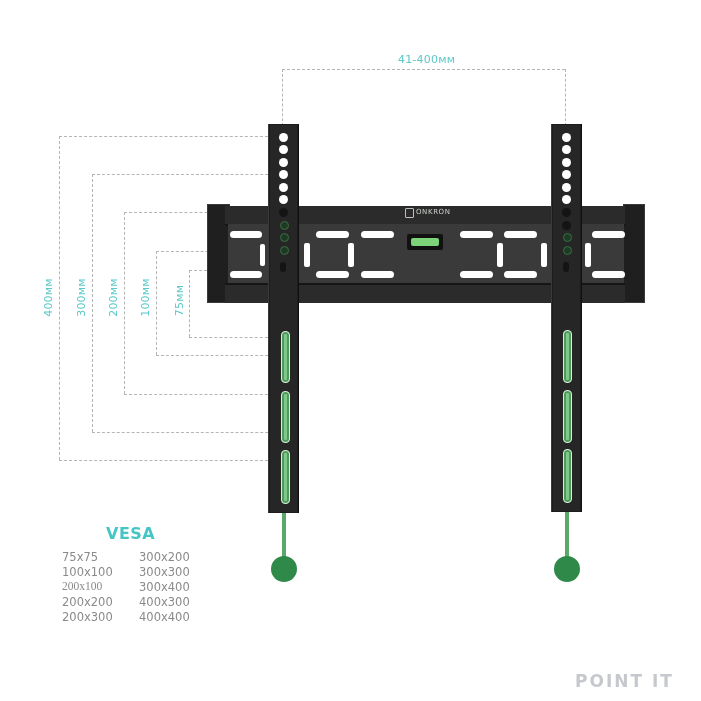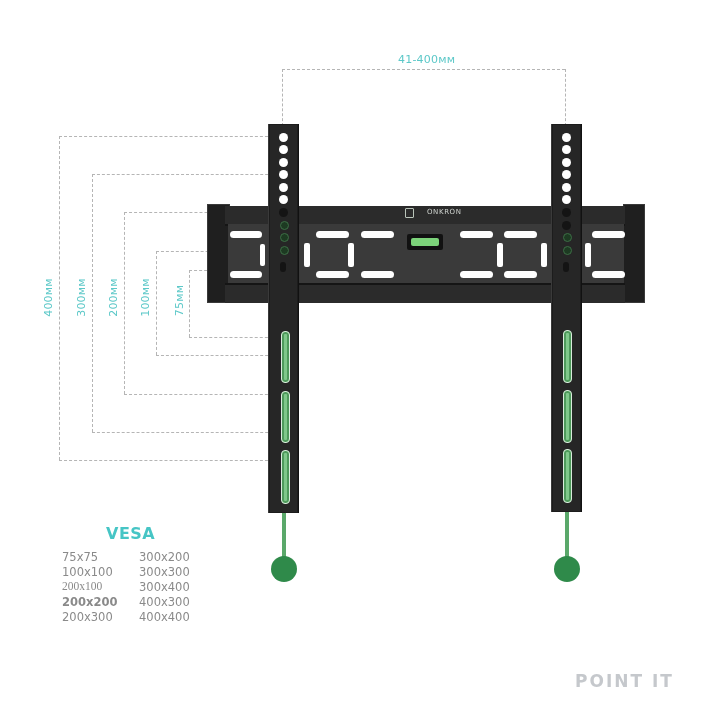--- a/index.html
+++ b/index.html
@@ -91,21 +91,21 @@
   <div class="cutout" style="left:348px; top:243px; width:6px; height:24px; border-radius:2px;"></div>
   <div class="cutout" style="left:497px; top:243px; width:6px; height:24px; border-radius:2px;"></div>
   <div class="cutout" style="left:541px; top:243px; width:6px; height:24px; border-radius:2px;"></div>
   <div class="cutout" style="left:585px; top:243px; width:6px; height:24px; border-radius:2px;"></div>
 
   <div class="abs" style="left:407px; top:234px; width:36px; height:16px; background:#111; border-radius:2px;">
     <div class="abs" style="left:4px; top:4px; width:28px; height:8px; background:#7cd37a; border-radius:2px;"></div>
   </div>
 
   <div class="abs" style="left:405px; top:208px; width:7px; height:8px; border:1px solid #b9c4b9; border-radius:1px;"></div>
-  <div class="logo" style="left:416px; top:208px;margin-left:11px;">ONKRON</div>
+  <div class="logo" style="left:416px; top:208px;">ONKRON</div>
 </div>
 
 <div class="arm" style="left:268px; top:124px; width:29px; height:389px;"></div>
 <div>
   <div class="hole" style="left:279px; top:133px;"></div>
   <div class="hole" style="left:279px; top:145px;"></div>
   <div class="hole" style="left:279px; top:158px;"></div>
   <div class="hole" style="left:279px; top:170px;"></div>
   <div class="hole" style="left:279px; top:183px;"></div>
   <div class="hole" style="left:279px; top:195px;"></div>
@@ -140,21 +140,21 @@
 <div class="cord" style="left:282px; top:513px; height:46px;"></div>
 <div class="knob" style="left:271px; top:556px;"></div>
 <div class="cord" style="left:565px; top:512px; height:47px;"></div>
 <div class="knob" style="left:554px; top:556px;"></div>
 
 <div class="vesa-title" style="left:106px; top:524px;">VESA</div>
 <div>
   <div class="vesa-cell" style="left:62px; top:550px;">75x75</div>
   <div class="vesa-cell" style="left:62px; top:565px;">100x100</div>
   <div class="vesa-cell" style="left:62px; top:580px;font-family:Liberation Serif, serif;">200x100</div>
-  <div class="vesa-cell" style="left:62px; top:595px;font-weight:bold;">200x200</div>
+  <div class="vesa-cell" style="left:62px; top:595px;">200x200</div>
   <div class="vesa-cell" style="left:62px; top:610px;">200x300</div>
 </div>
 <div>
   <div class="vesa-cell" style="left:139px; top:550px;">300x200</div>
   <div class="vesa-cell" style="left:139px; top:565px;">300x300</div>
   <div class="vesa-cell" style="left:139px; top:580px;">300x400</div>
   <div class="vesa-cell" style="left:139px; top:595px;">400x300</div>
   <div class="vesa-cell" style="left:139px; top:610px;">400x400</div>
 </div>
 

